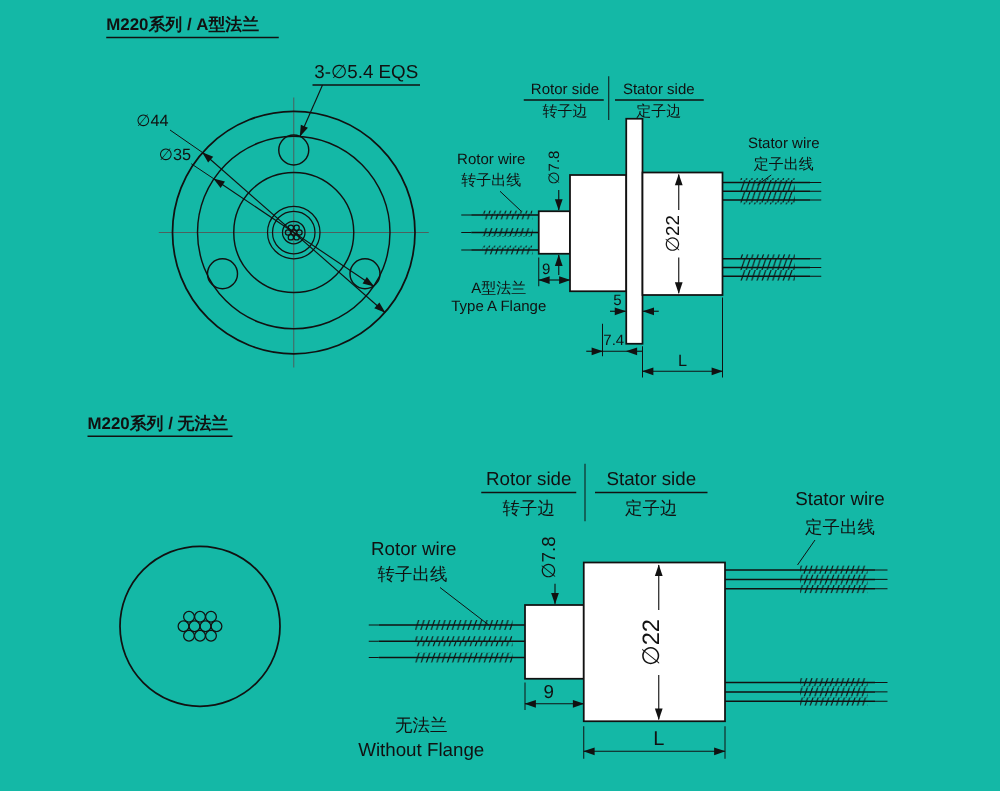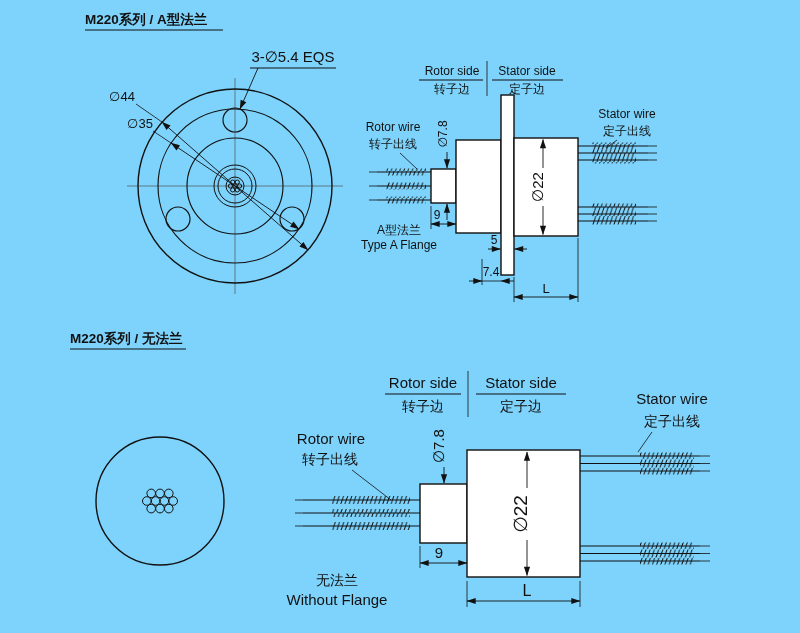--- a/index.html
+++ b/index.html
@@ -1,16 +1,16 @@
 <!DOCTYPE html>
 <html><head>
 <meta charset="utf-8">
 <style>
   html,body{margin:0;padding:0;background:#ffffff;}
-  .stage{position:relative;width:800px;height:633px;background:#7dd3fc;
+  .stage{position:relative;width:800px;height:633px;background:#14b8a6;
          font-family:"Liberation Sans","DejaVu Sans",sans-serif;}
   svg{display:block;}
   text{fill:#111;}
   .ol{fill:#fff;stroke:#111;stroke-width:1.4;}
   .c14{fill:none;stroke:#111;stroke-width:1.4;}
   .c12{fill:none;stroke:#111;stroke-width:1.15;}
   .c10{fill:none;stroke:#111;stroke-width:1.0;}
   .thin{stroke:#111;stroke-width:0.8;fill:none;}
   .dim{stroke:#111;stroke-width:0.9;fill:none;}
   .ul{stroke:#111;stroke-width:1.05;}

